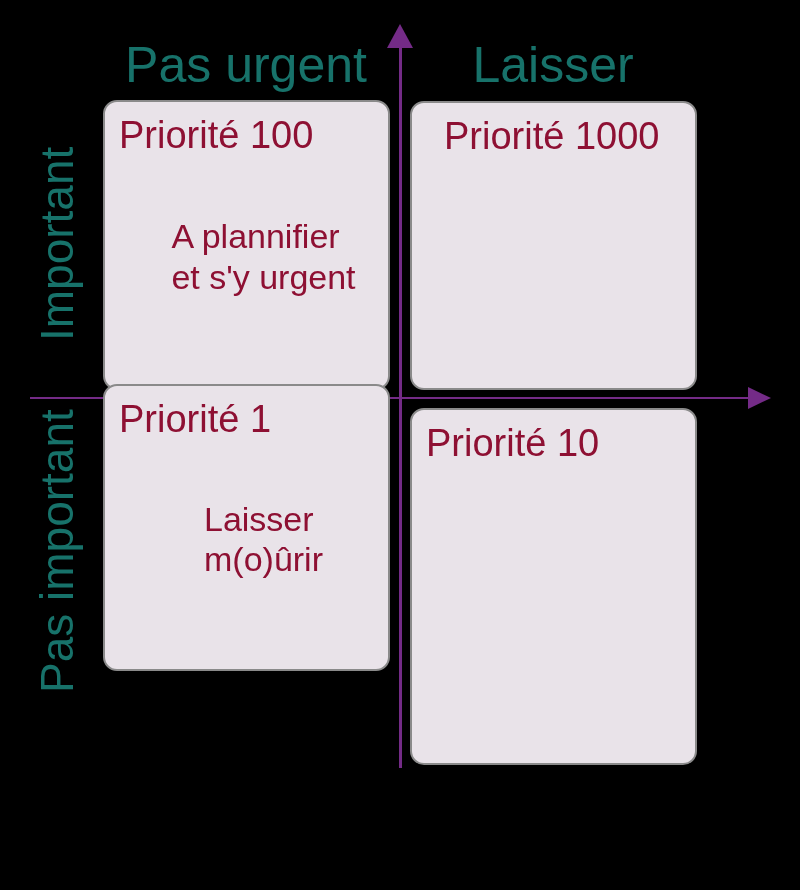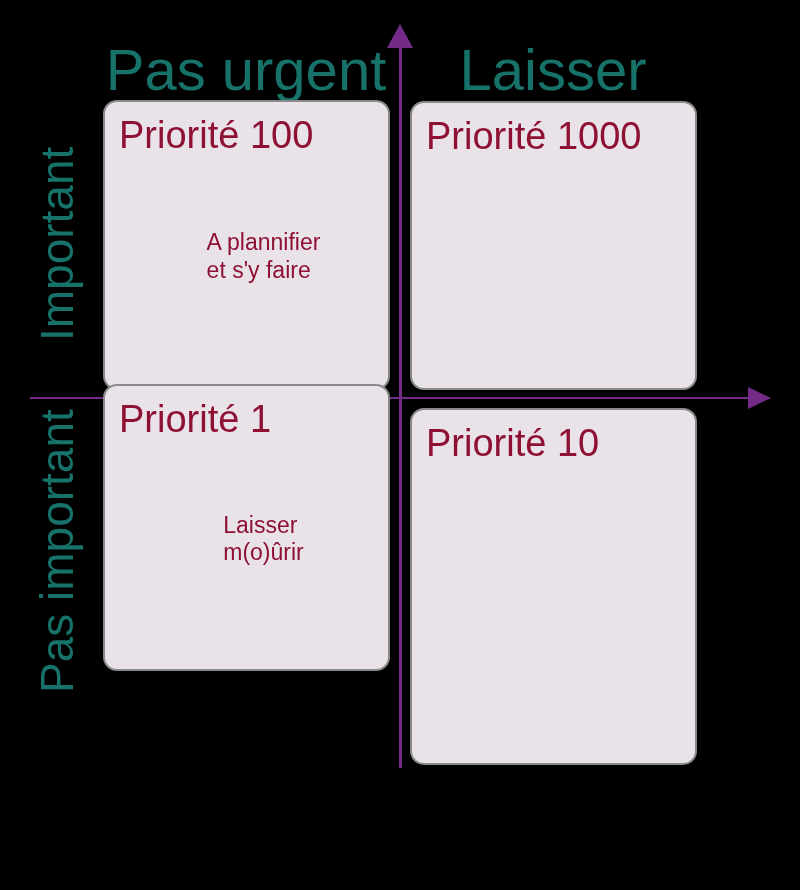--- a/index.html
+++ b/index.html
@@ -35,21 +35,21 @@
   }
   .axis-h-arrow{
     position:absolute;left:748px;top:387px;width:0;height:0;
     border-top:11px solid transparent;border-bottom:11px solid transparent;
     border-left:23px solid var(--purple);
   }
 
   
   .col-header{
     position:absolute;top:38px;width:286px;
-    color:var(--teal);font-size:58px;line-height:1.1;
+    color:var(--teal);font-size:50px;line-height:1.1;
     text-align:center;white-space:nowrap;
   }
   .col-header.left{left:103px;}
   .col-header.right{left:410px;}
 
   
   .row-header{
     position:absolute;left:26px;width:62px;
     writing-mode:vertical-rl;transform:rotate(180deg);
     color:var(--teal);font-size:46px;
@@ -60,37 +60,37 @@
   .row-header.bottom{top:402px;height:298px;}
 
   
   .quadrant{
     position:absolute;width:287px;
     background:var(--box-fill);
     border:2px solid var(--box-border);
     border-radius:14px;
   }
   .q-top-left{left:103px;top:100px;height:290px;}
-  .q-top-right{left:410px;top:101px;height:289px;}
+  .q-top-right{left:410px;top:101px;height:289px;padding-left:18px;}
   .q-bottom-left{left:103px;top:384px;height:287px;}
   .q-bottom-right{left:410px;top:408px;height:357px;}
 
   .q-title{
     padding:12px 14px 0 14px;
     color:var(--red);font-size:38px;line-height:1.15;
     white-space:nowrap;
   }
   .q-body{
     position:absolute;left:0;right:0;top:54%;
     transform:translateY(-50%);
     display:flex;justify-content:center;
   }
   .q-lines{
     text-align:left;color:var(--red);
-    font-size:23px;line-height:1.18;white-space:nowrap;margin-left:34px;
+    font-size:34px;line-height:1.18;white-space:nowrap;margin-left:34px;
   }
 </style>
 </head>
 <body>
 
 <div class="axis-v-line"></div>
 <div class="axis-v-arrow"></div>
 <div class="axis-h-line"></div>
 <div class="axis-h-arrow"></div>
 
@@ -98,21 +98,21 @@
 <div class="col-header right">Laisser</div>
 
 <div class="row-header top">Important</div>
 <div class="row-header bottom">Pas important</div>
 
 <div class="quadrant q-top-left">
   <div class="q-title">Priorité 100</div>
   <div class="q-body">
     <div class="q-lines">
       <div>A plannifier</div>
-      <div>et s'y faire</div>
+      <div>et s'y urgent</div>
     </div>
   </div>
 </div>
 
 <div class="quadrant q-top-right">
   <div class="q-title">Priorité 1000</div>
 </div>
 
 <div class="quadrant q-bottom-left">
   <div class="q-title">Priorité 1</div>

